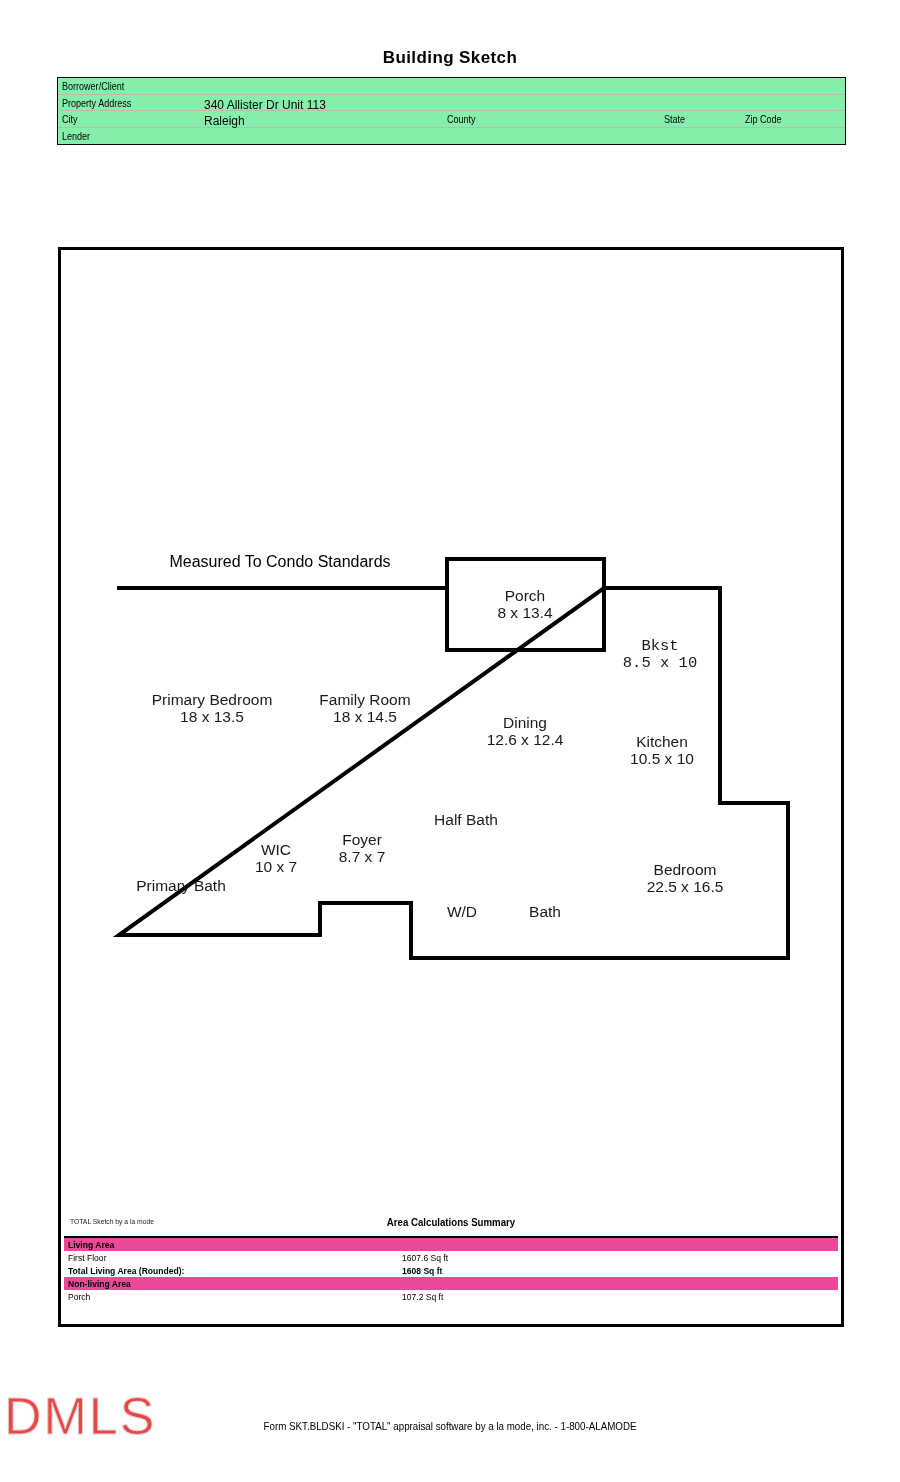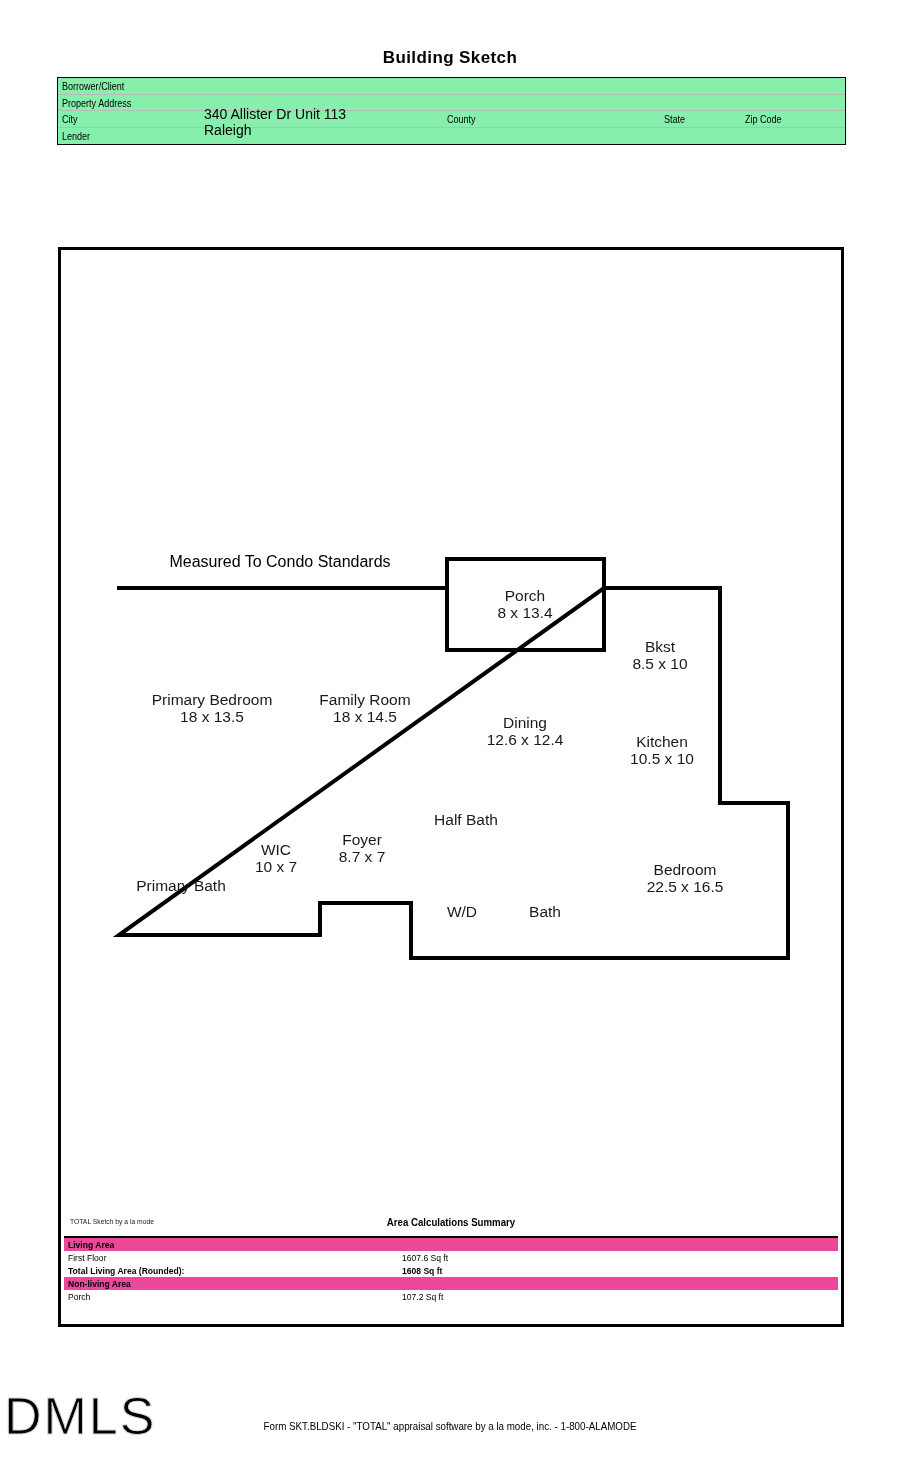--- a/index.html
+++ b/index.html
@@ -53,22 +53,22 @@
     font-family: "Liberation Sans Narrow", "Liberation Sans", sans-serif;
     transform: scaleX(0.86);
     transform-origin: left center;
     white-space: nowrap;
   }
   .hdr-label.mid  { left: 389px; }
   .hdr-label.st   { left: 606px; }
   .hdr-label.zip  { left: 687px; }
   .hdr-value {
     position: absolute;
-    top: 11px;
-    font-size: 14px;
+    top: 3px;
+    font-size: 12px;
     white-space: nowrap;
   }
   .hdr-value.addr { left: 146px; }
   .hdr-value.city { left: 146px; }
 
   
   #sketch-frame {
     position: absolute;
     left: 58px;
     top: 247px;
@@ -179,21 +179,21 @@
   .calc-row.band .c-label { font-weight: bold; }
   #calc-spacer { height: 22px; }
 
   
   #watermark {
     position: absolute;
     left: 4px;
     top: 1386px;
     font-size: 52px;
     letter-spacing: 2px;
-    color: #000000;
+    color: #ef4444;
     -webkit-text-stroke: 1px #d9d9d9;
     font-family: "Liberation Sans", sans-serif;
     font-weight: 300;
     user-select: none;
   }
 
   
   #footer-text {
     position: absolute;
     left: 0;
@@ -266,21 +266,21 @@
   <div class="fp-label" style="left:365px; top:691px;">
     <span>Family Room</span>
     <span class="dim">18 x 14.5</span>
   </div>
 
   <div class="fp-label" style="left:525px; top:587px;">
     <span>Porch</span>
     <span class="dim">8 x 13.4</span>
   </div>
 
-  <div class="fp-label" style="left:660px; top:638px;">
+  <div class="fp-label" style="left:660px; top:638px;font-family:Liberation Mono, monospace;">
     <span>Bkst</span>
     <span class="dim">8.5 x 10</span>
   </div>
 
   <div class="fp-label" style="left:525px; top:714px;">
     <span>Dining</span>
     <span class="dim">12.6 x 12.4</span>
   </div>
 
   <div class="fp-label" style="left:662px; top:733px;">

